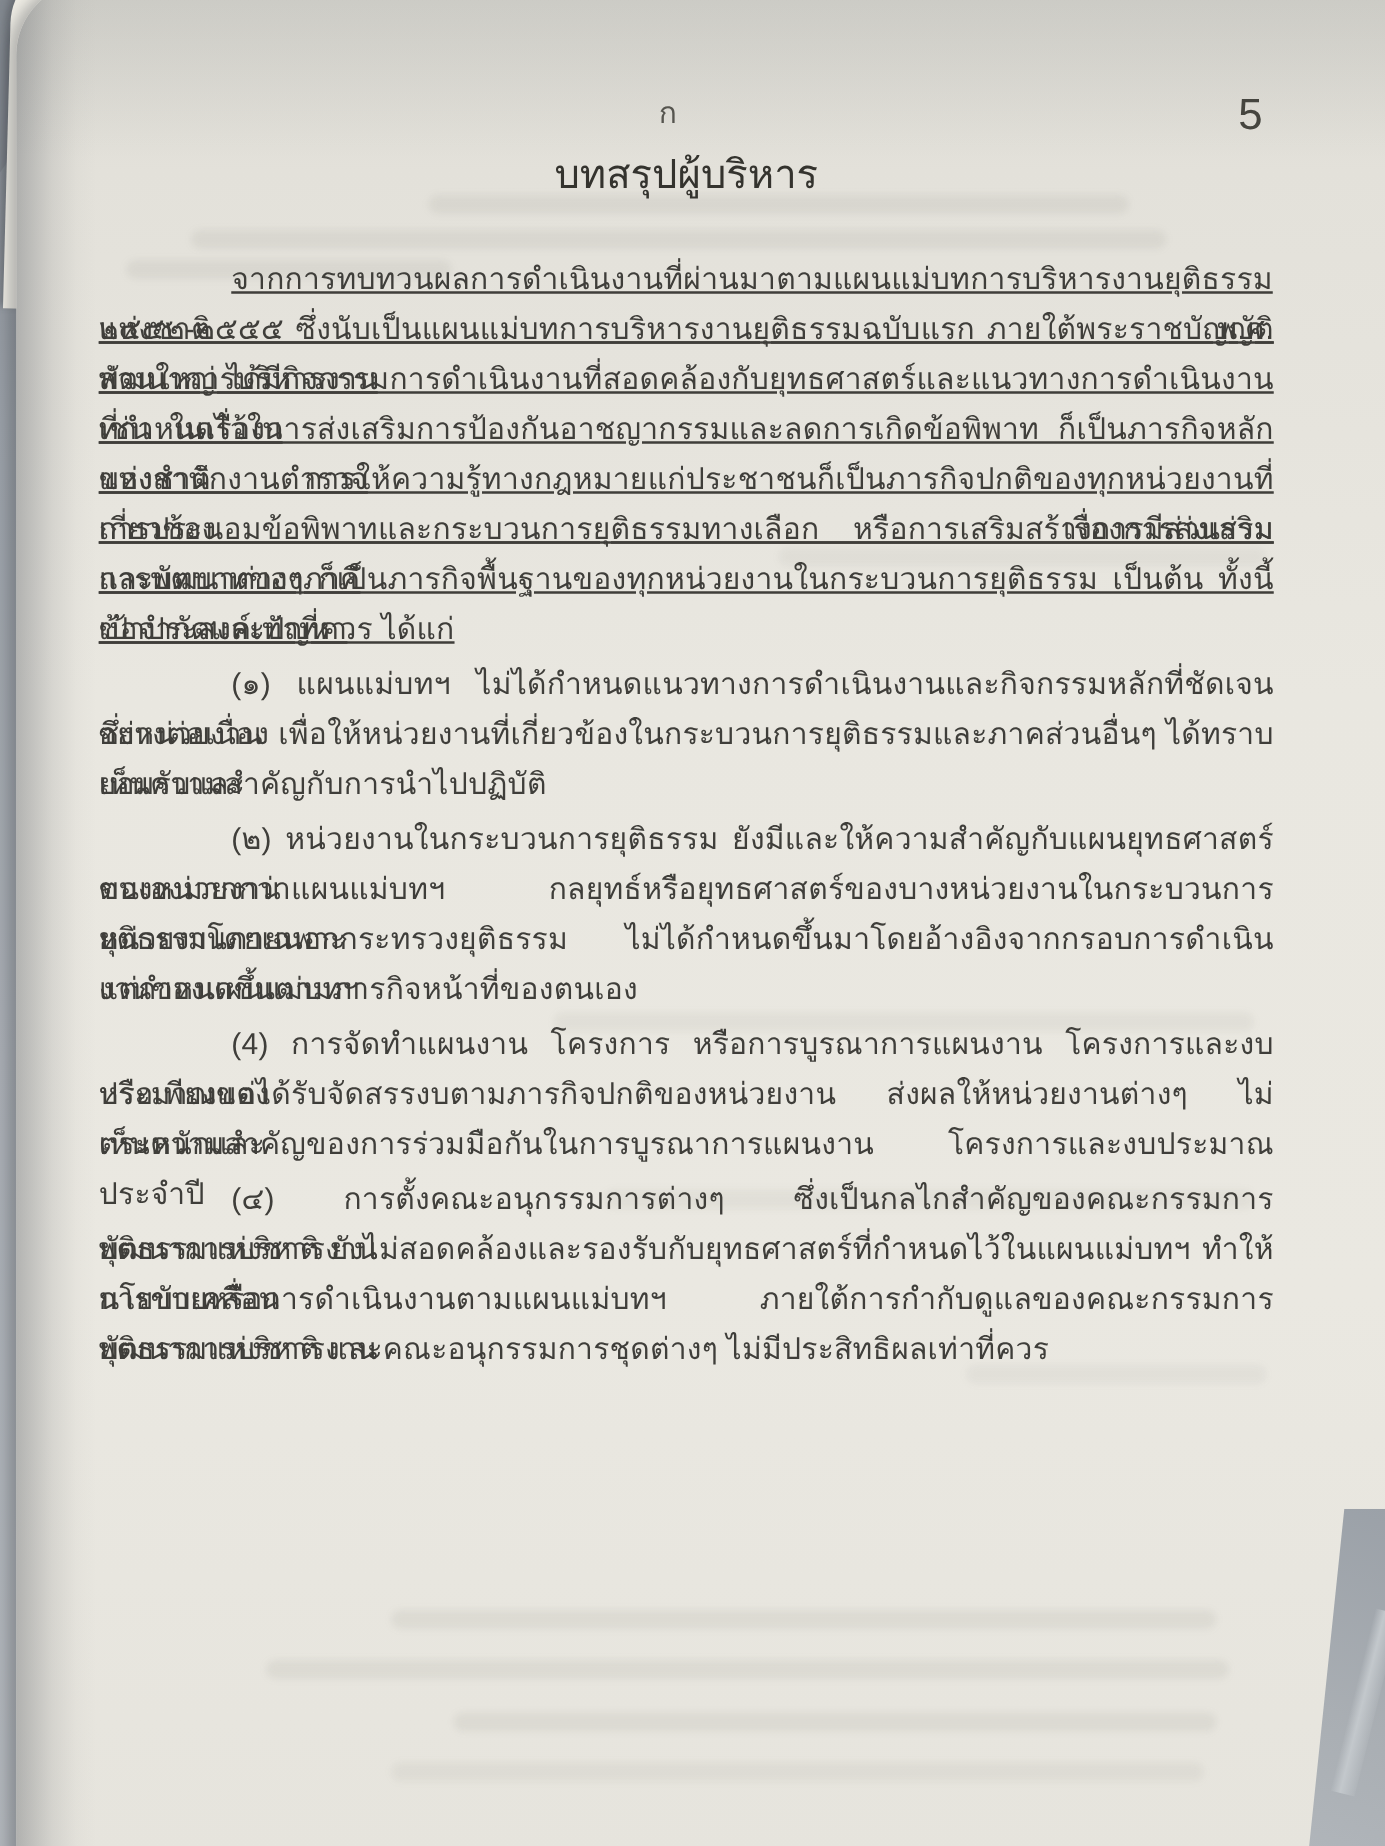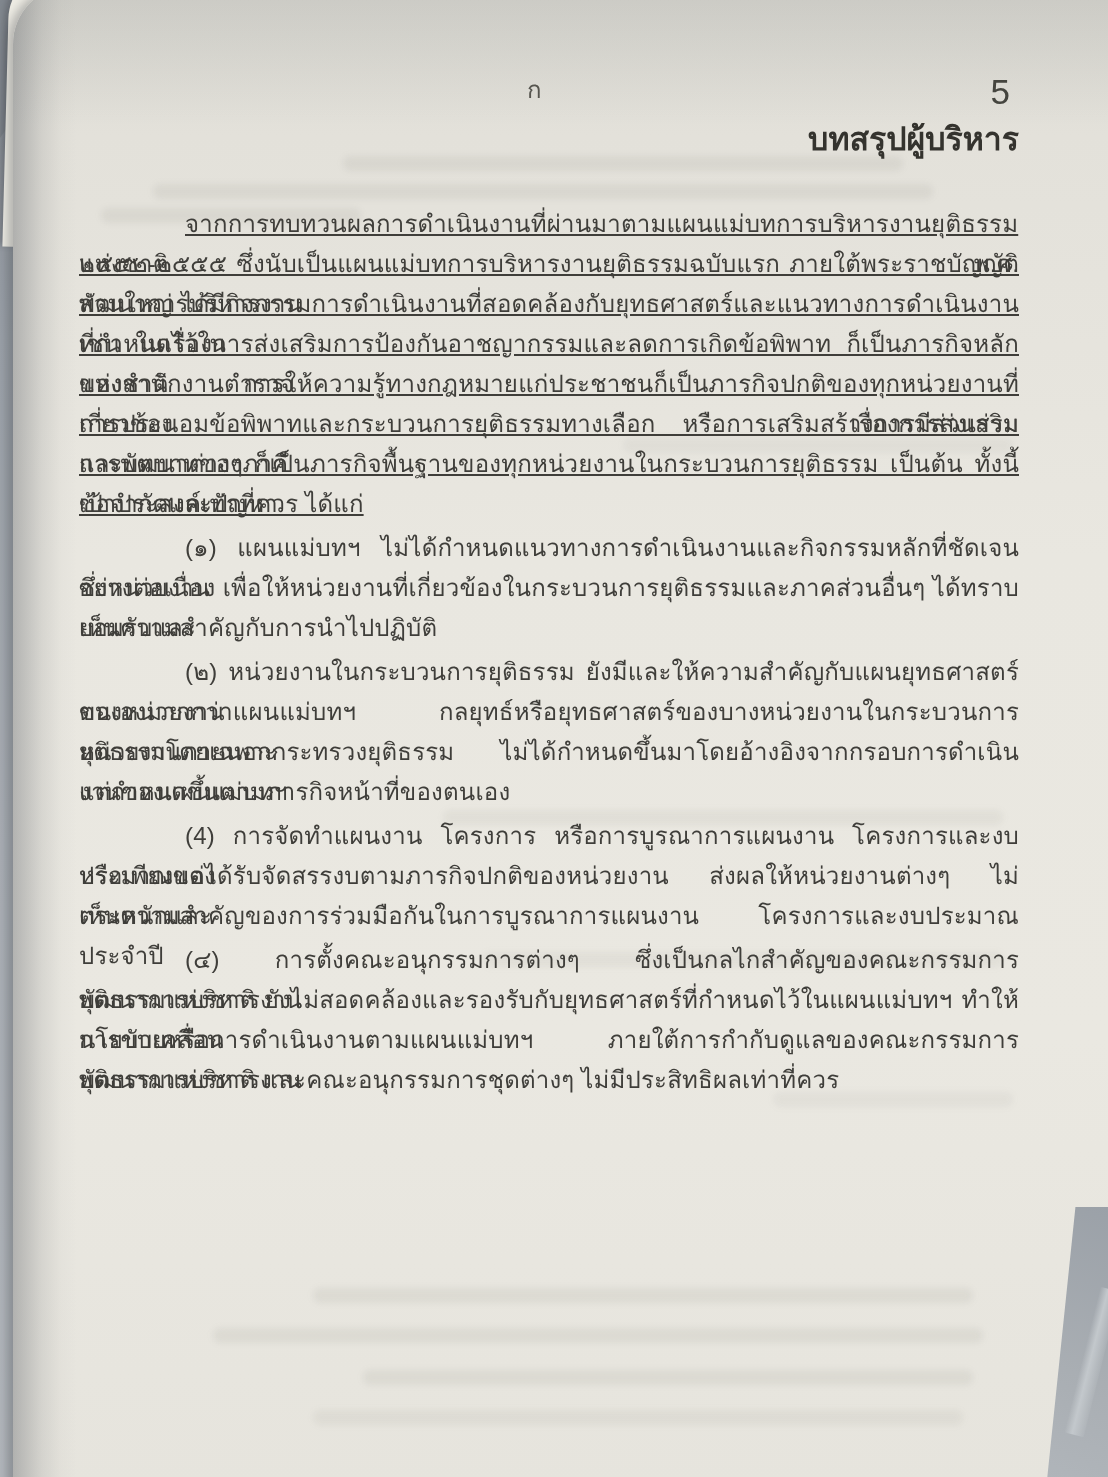--- a/index.html
+++ b/index.html
@@ -62,22 +62,22 @@
   }
   .head-row{position:relative;height:40px;margin-top:84px;}
   .kor{
     position:absolute;left:448px;top:0;font-size:24px;color:#56554f;
   }
   .page-num{
     position:absolute;right:8px;top:2px;font-size:35px;color:#45453f;
     letter-spacing:1px;
   }
   h1.title{
-    margin:6px 0 0 0;text-align:right;
-    font-size:32px;line-height:46px;font-weight:bold;color:#34332e;
+    margin:6px 0 0 0;text-align:center;
+    font-size:32px;line-height:46px;font-weight:normal;color:#34332e;
   }
   .body-text{margin-top:42px;font-size:24px;}
   .para{margin-top:4px;}
   .para:first-child{margin-top:10px;text-decoration:underline;}
   .line{
     height:40px;line-height:40px;
     text-align:justify;text-align-last:justify;
     letter-spacing:.2px;
   }
   .line.first{text-indent:106px;}

